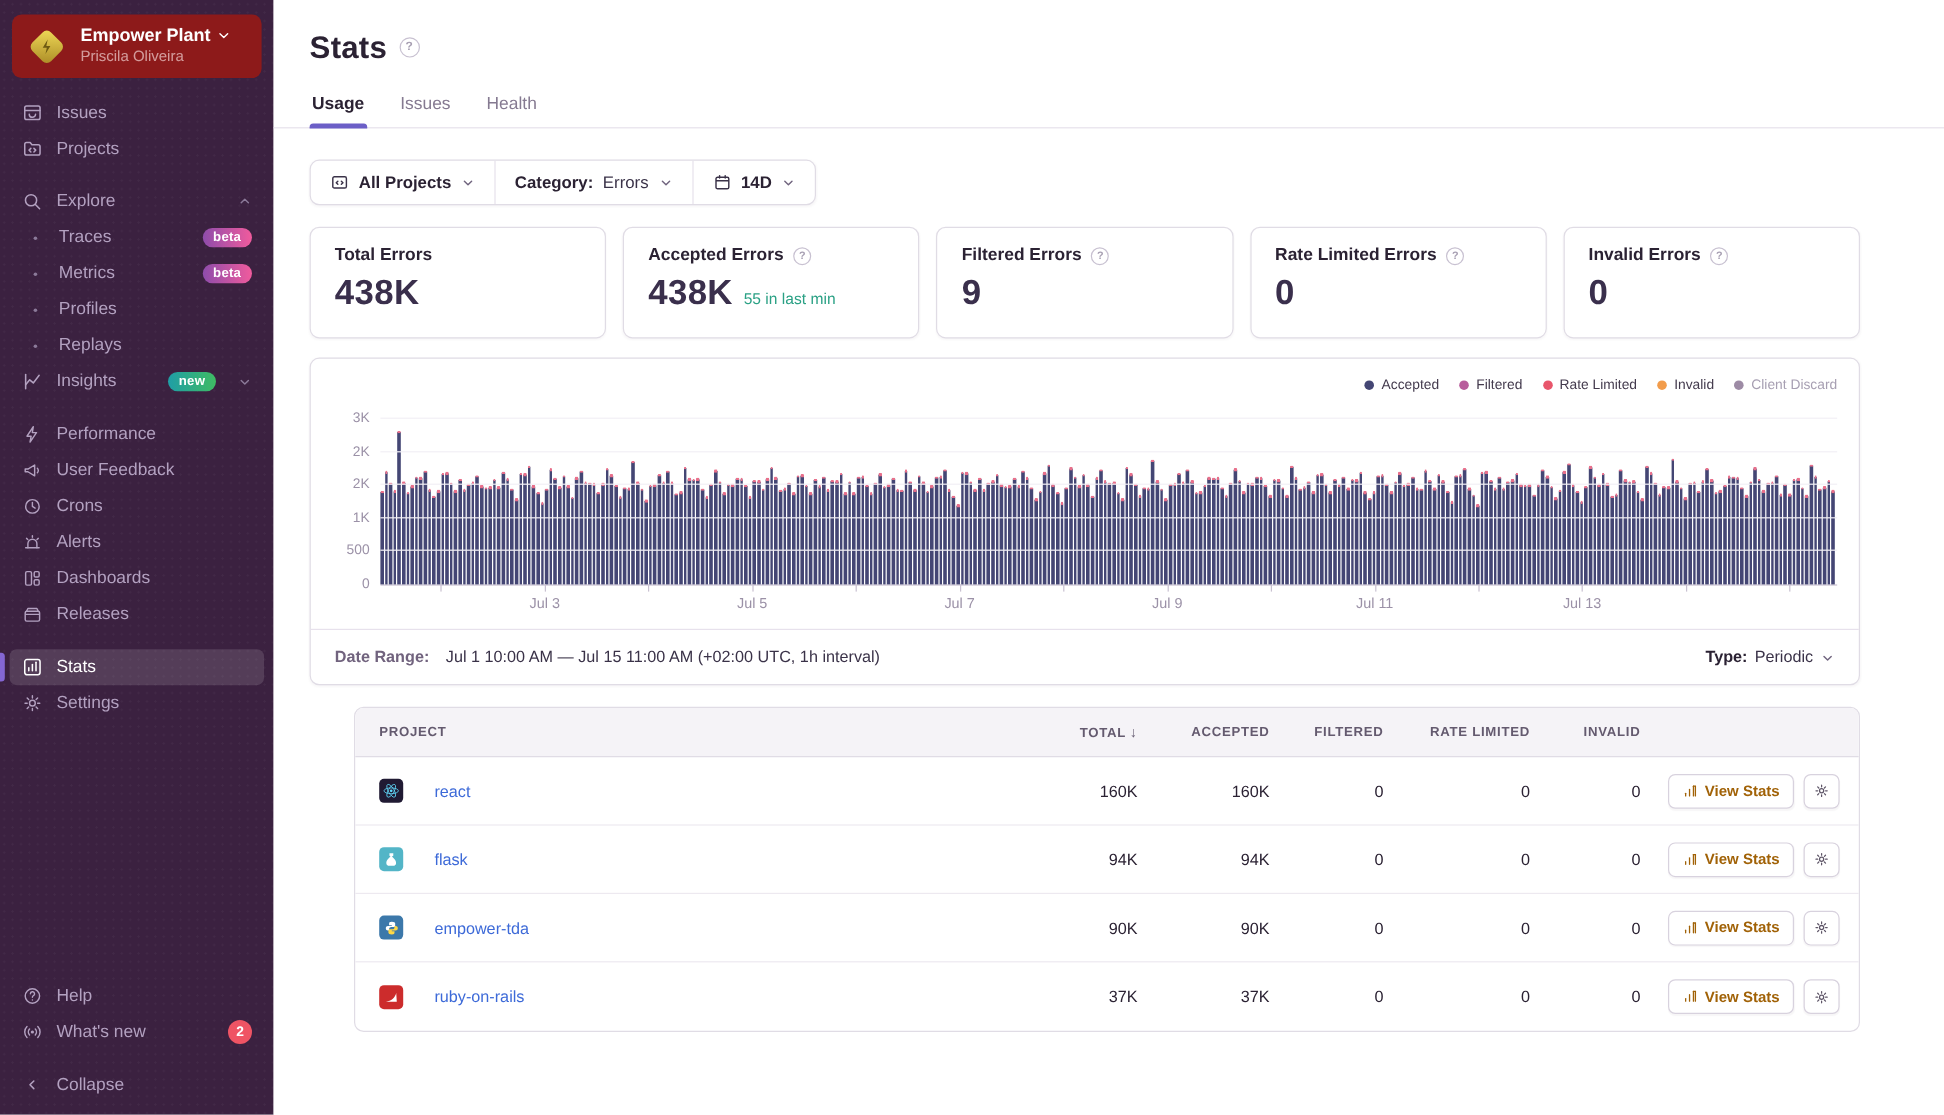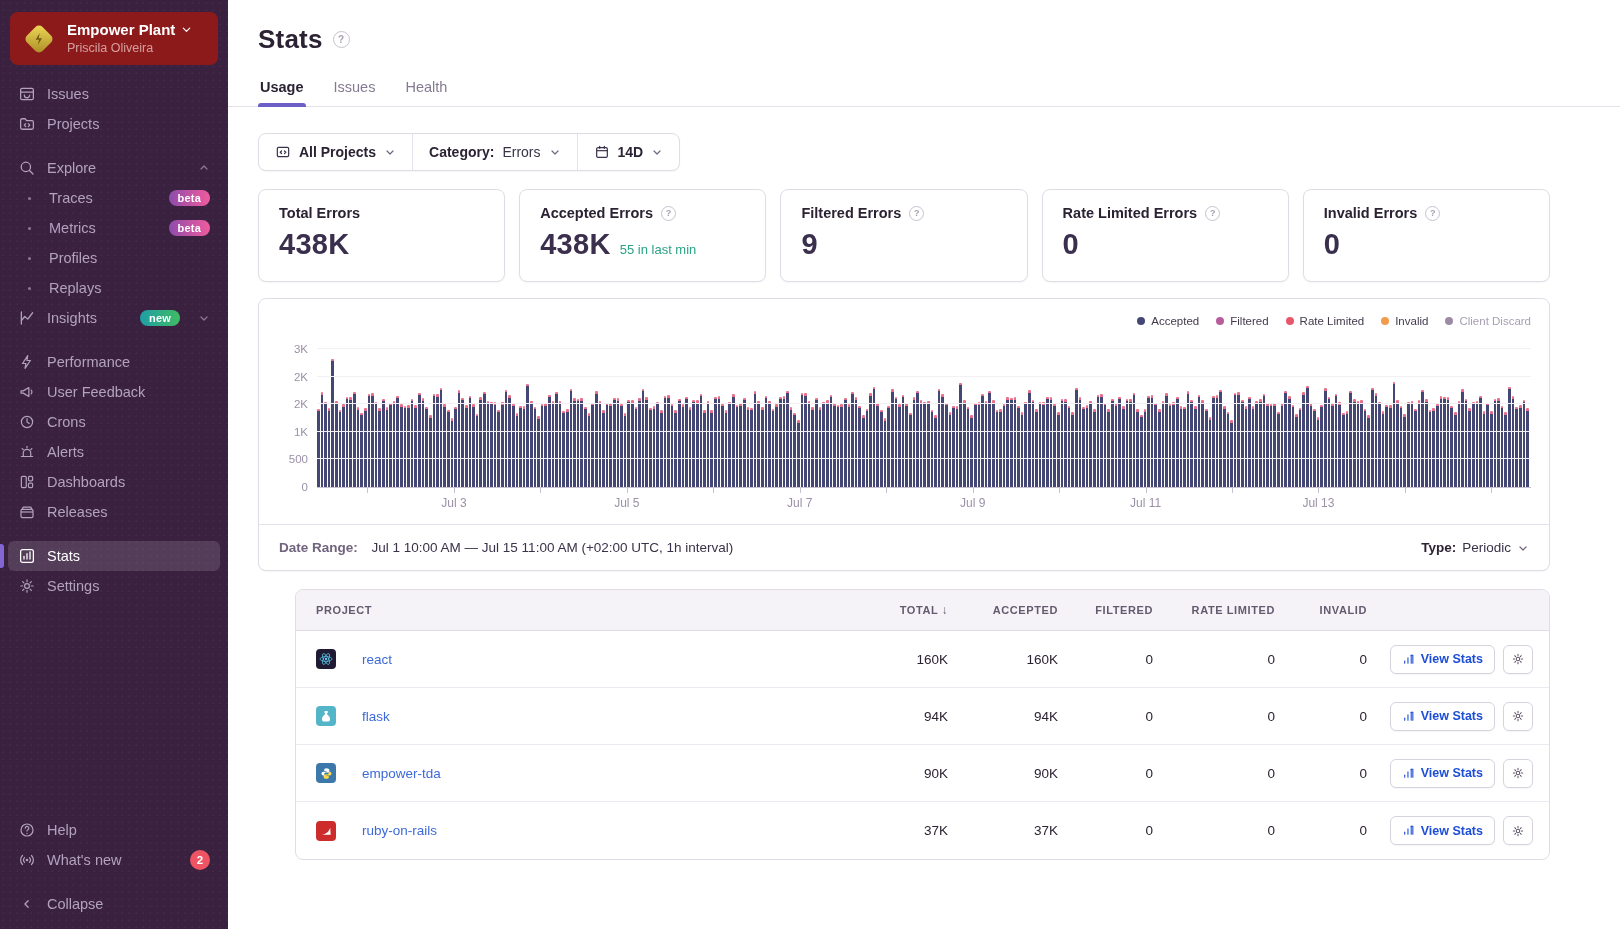--- a/index.html
+++ b/index.html
@@ -146,21 +146,21 @@
   .sort-arrow{ color:#6d6378; font-size:12px; margin-left:3px; }
   .tbody .trow{ height:57px; border-bottom:1px solid #ede9f0; }
   .tbody .trow:last-child{ border-bottom:none; }
   .td{ font-size:13.5px; color:#2b2233; text-align:right; padding-right:4px; }
   .td.first{ text-align:left; padding-left:20px; display:flex; align-items:center; gap:26px; }
   .proj-icon{ width:20px; height:20px; border-radius:4px; display:flex; align-items:center; justify-content:center; overflow:hidden; }
   .proj-link{ color:#3d6ad8; font-size:13.5px; text-decoration:none; cursor:pointer; }
   .td.actions{ display:flex; justify-content:flex-end; gap:8px; padding-right:16px; }
   .btn{
     display:inline-flex; align-items:center; gap:6px; border:1px solid #d8d2de; border-radius:6px;
-    background:#fff; height:29px; padding:0 11px; font-size:12.5px; font-weight:bold; color:#1d4ed8;
+    background:#fff; height:29px; padding:0 11px; font-size:12.5px; font-weight:bold; color:#a16207;
     cursor:pointer; box-shadow:0 1px 1px rgba(43,34,51,.04); font-family:inherit;
   }
   .btn.icon-only{ width:30px; padding:0; justify-content:center; color:#5f5668; }
 </style>
 </head>
 <body>
 
 <div class="sidebar">
   <div class="org-box">
     <span class="org-logo">

